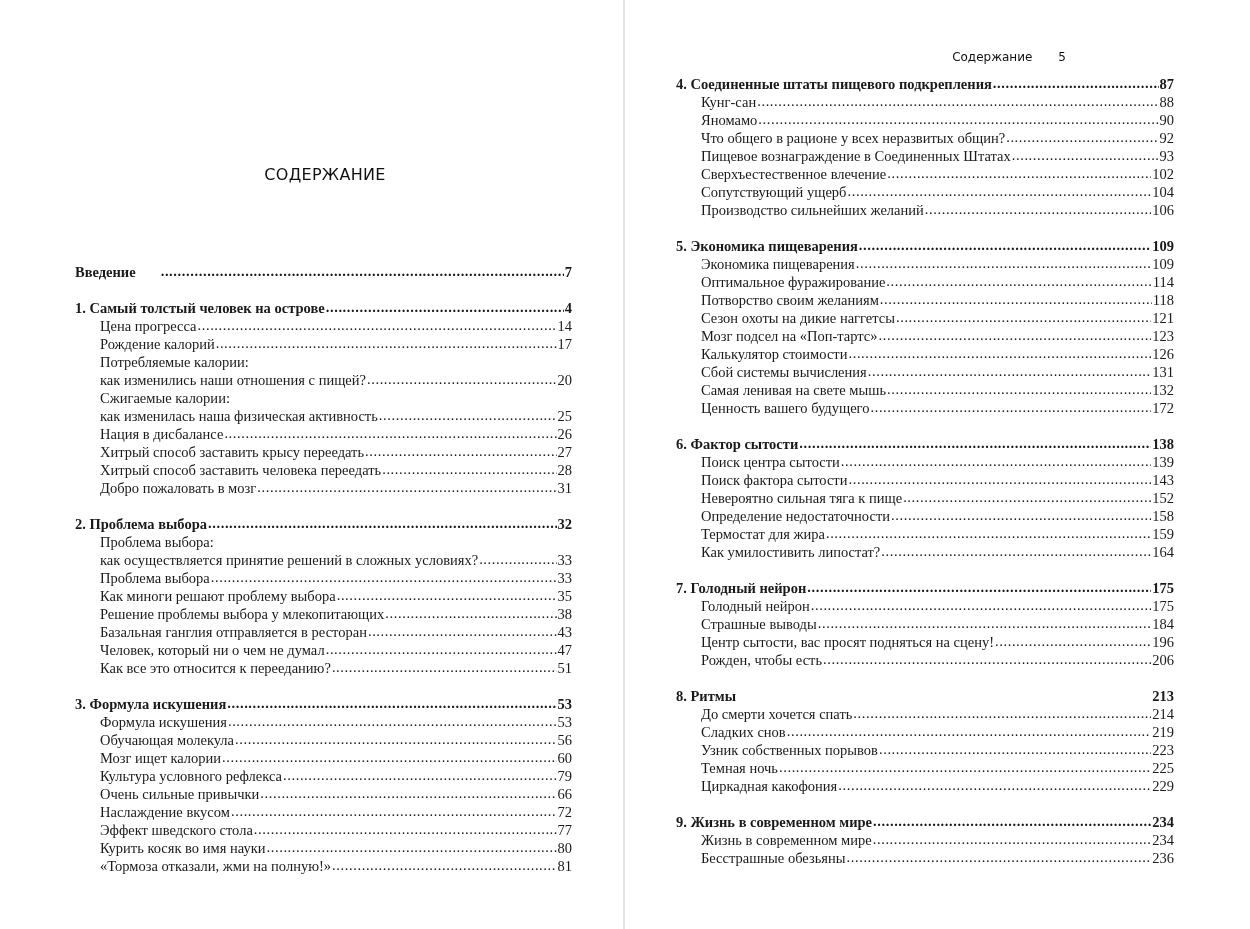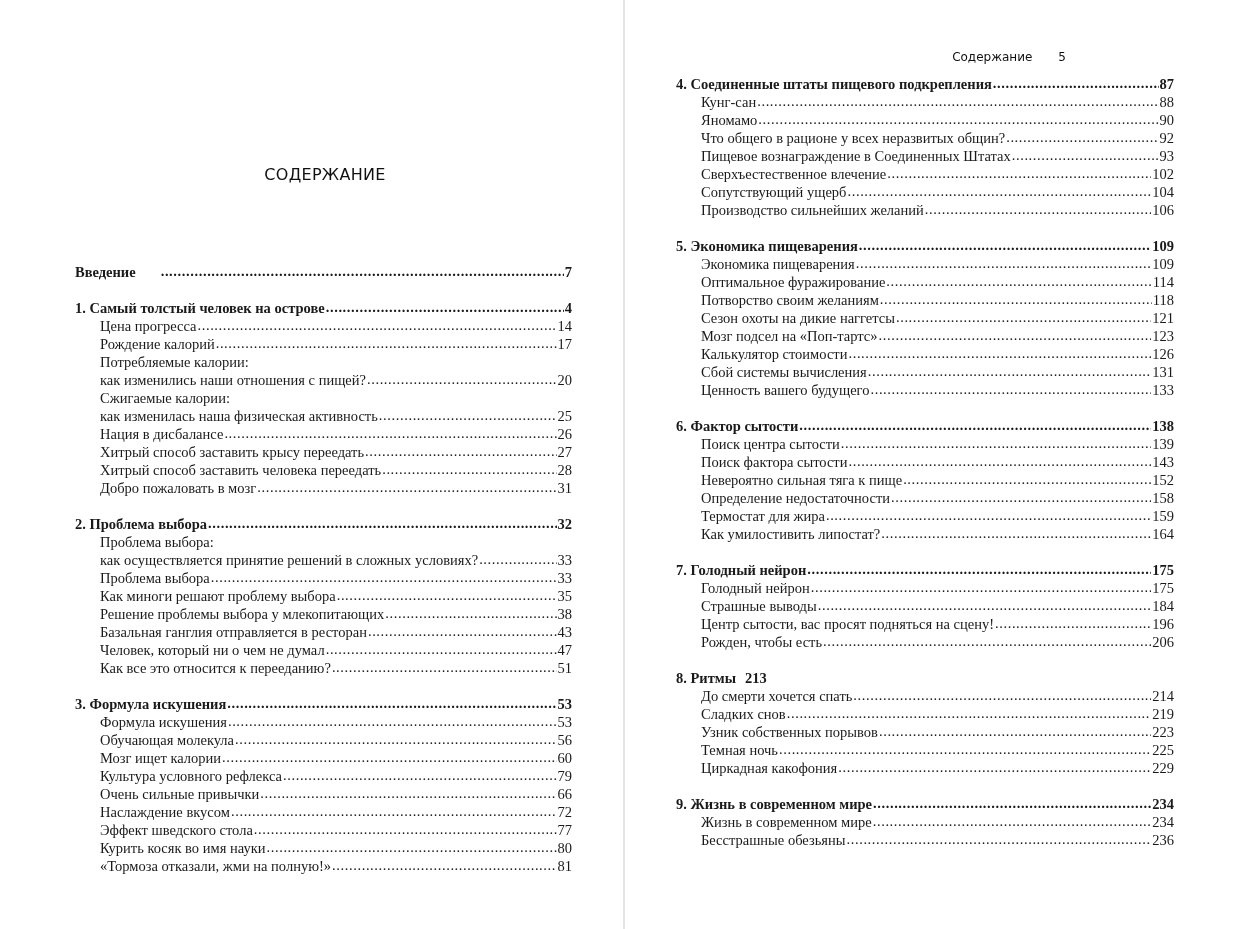--- a/index.html
+++ b/index.html
@@ -18,21 +18,21 @@
   .running-head {
     position: absolute; top: 50px; right: 82px;
     font-family: "DejaVu Sans", "Liberation Sans", sans-serif; font-size: 12px; color: #111;
   }
   .running-head .rh-num { display: inline-block; margin-left: 26px; }
   .toc { position: absolute; }
   .toc-left { left: 75px; width: 497px; top: 263px; }
   .toc-right { left: 51px; width: 498px; top: 75px; }
   .section { margin-bottom: 18px; }
   .row { display: flex; align-items: baseline; height: 18px; font-size: 14.5px; line-height: 18px; white-space: nowrap; }
-  .row.chapter { font-weight: bold; }
+  .row.chapter { font-weight: bold; justify-content: space-between; }
   .row.sub { padding-left: 25px; }
   .row .t { flex: 0 0 auto; }
   .row .dots {
     flex: 1 1 auto; overflow: hidden; margin: 0 1px; position: relative; height: 14px;
   }
   .row .dots::before {
     content: "........................................................................................................................................................................................................................................";
     position: absolute; left: 0; bottom: -3px; letter-spacing: 0.6px; font-weight: normal; white-space: nowrap;
   }
   .row.chapter .dots::before { font-weight: bold; }
@@ -292,23 +292,28 @@
             <span class="t">Калькулятор стоимости</span>
             <span class="dots"></span>
             <span class="p">126</span>
           </div>
           <div class="row sub">
             <span class="t">Сбой системы вычисления</span>
             <span class="dots"></span>
             <span class="p">131</span>
           </div>
           <div class="row sub">
+            <span class="t">Самая ленивая на свете мышь</span>
+            <span class="dots"></span>
+            <span class="p">132</span>
+          </div>
+          <div class="row sub">
             <span class="t">Ценность вашего будущего</span>
             <span class="dots"></span>
-            <span class="p">133</span>
+            <span class="p">172</span>
           </div>
         </div>
         <div class="section">
           <div class="row chapter">
             <span class="t">6. Фактор сытости</span>
             <span class="dots"></span>
             <span class="p">138</span>
           </div>
           <div class="row sub">
             <span class="t">Поиск центра сытости</span>

